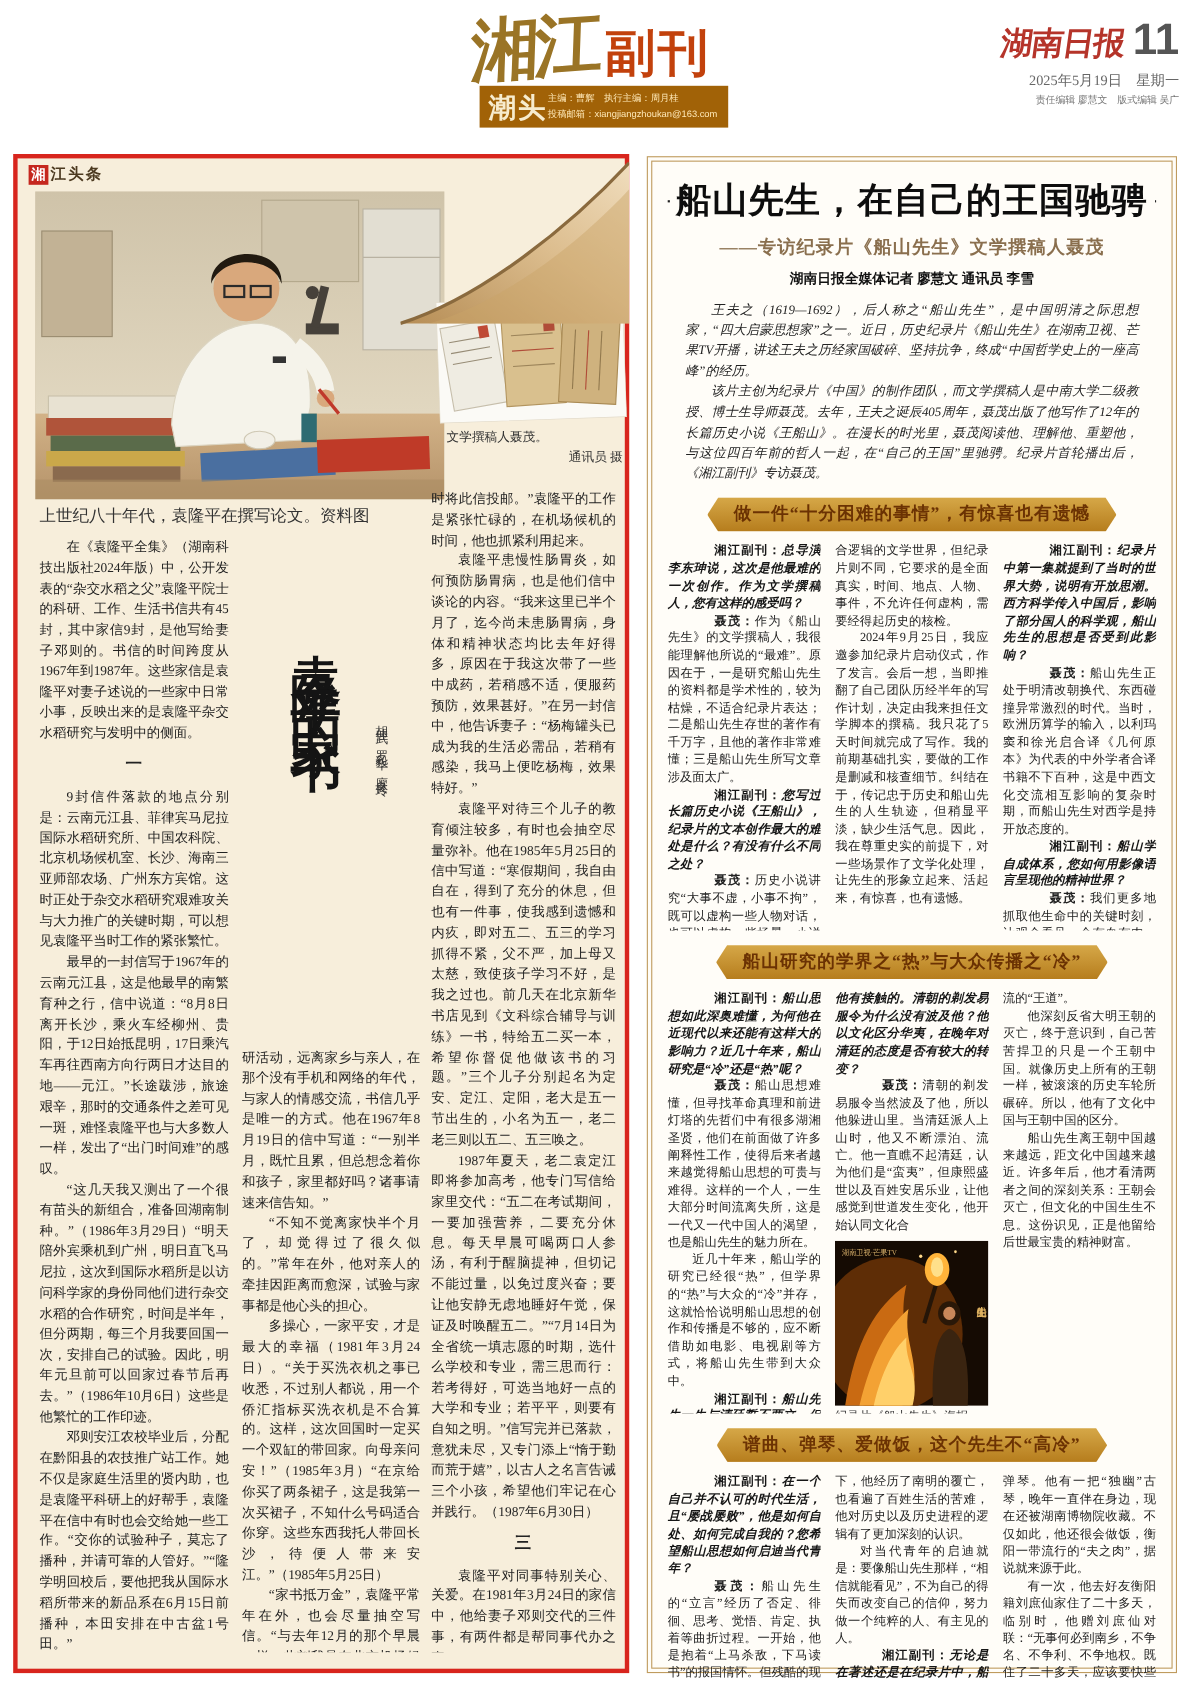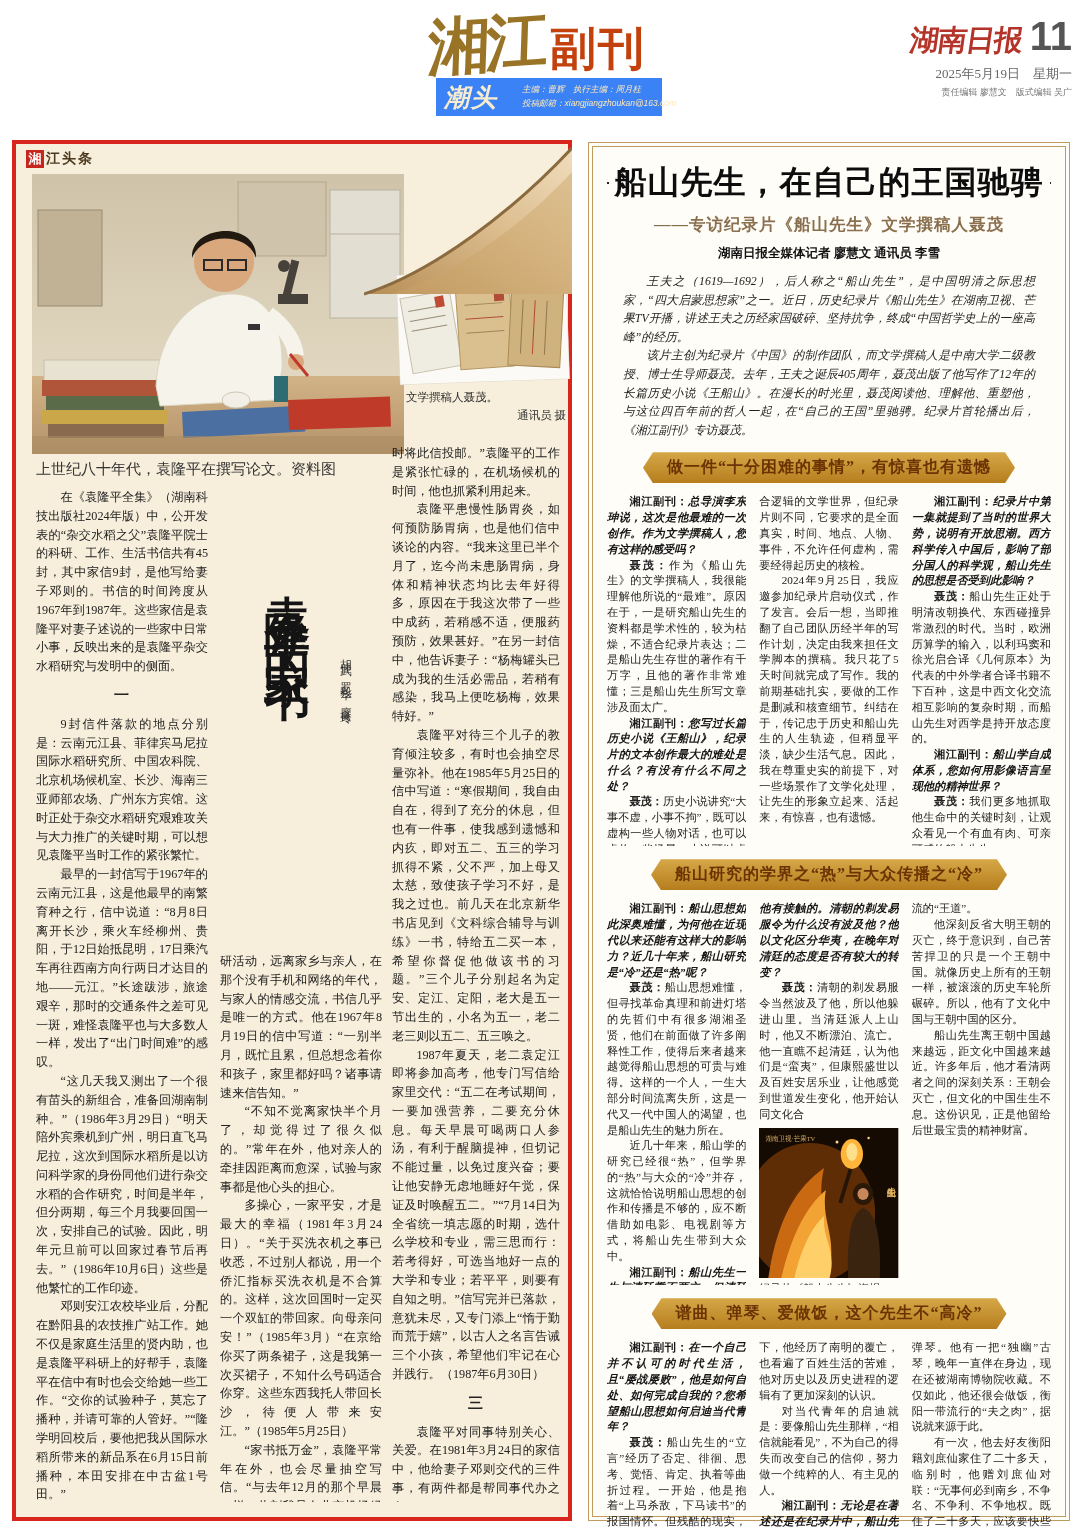--- a/index.html
+++ b/index.html
@@ -4,22 +4,22 @@
 <style>
   html,body{margin:0;padding:0;background:#fff;}
   #page{position:relative;width:1080px;height:1529px;background:#ffffff;overflow:hidden;
         font-family:"Liberation Serif","DejaVu Serif",serif;color:#1c1c1c;}
   
   .supp{position:absolute;left:428px;top:14px;width:260px;}
   .supp-row{display:flex;align-items:flex-end;gap:6px;}
   .supp-xj{font-size:62px;font-weight:800;color:#9a7426;line-height:60px;
            transform:rotate(-4deg) skewX(-6deg);letter-spacing:-4px;}
   .supp-fk{font-size:46px;font-weight:800;color:#c2410c;line-height:50px;letter-spacing:2px;}
-  .supp-strip{margin-top:4px;margin-left:8px;width:226px;height:38px;background:#3b82f6;
-              display:flex;align-items:center;gap:24px;padding:0 8px;box-sizing:border-box;font-style:italic;}
+  .supp-strip{margin-top:4px;margin-left:8px;width:226px;height:38px;background:#a16207;
+              display:flex;align-items:center;gap:0;padding:0 8px;box-sizing:border-box;}
   .supp-ct{font-size:25px;font-weight:800;color:#f7ecce;letter-spacing:2px;white-space:nowrap;}
   .supp-lines{display:flex;flex-direction:column;gap:2px;}
   .supp-lines span{font-size:8.5px;color:#ffe9b8;white-space:nowrap;font-family:"Liberation Sans",sans-serif;}
   
   .paper{position:absolute;left:900px;top:18px;width:172px;text-align:right;}
   .paper-row{display:flex;align-items:baseline;justify-content:flex-end;gap:8px;}
   .paper-name{font-size:29px;font-weight:800;color:#b5342a;transform:skewX(-8deg);letter-spacing:-1px;}
   .paper-no{font-size:40px;font-weight:700;color:#555;font-family:"Liberation Sans",sans-serif;line-height:36px;}
   .paper-date{margin-top:4px;font-size:13px;color:#666;}
   .paper-eds{margin-top:3px;font-size:9px;color:#777;}
@@ -66,21 +66,21 @@
   .rcol{flex:1;overflow:hidden;font-size:11.2px;line-height:15.8px;color:#222;}
   .s1 .rcol{height:352px;} .s2 .rcol{height:384px;} .s3 .rcol{height:262px;}
   .poster{margin:5px 0 3px;}
   .poster svg{display:block;width:100%;height:150px;}
   .poster-cap{font-size:11px;color:#333;margin:2px 0 0;}
   
   .para{margin:0;text-indent:2em;text-align:justify;}
   .t-pc{text-indent:0;}
   .t-qc{text-indent:0;font-style:italic;font-weight:600;color:#161616;}
   .t-q{font-style:italic;font-weight:600;color:#161616;}
-  .t-q b,.t-a b{font-weight:800;font-style:normal;}
+  .t-q b,.t-a b{font-weight:800;font-style:normal;margin-left:20px;}
   .t-mark{text-align:center;text-indent:0;font-weight:800;font-size:15px;margin:10px 0;letter-spacing:1px;}
 </style>
 </head>
 <body>
 
 <div id="page">
 
   <div class="supp">
     <div class="supp-row">
       <span class="supp-xj">湘江</span>

